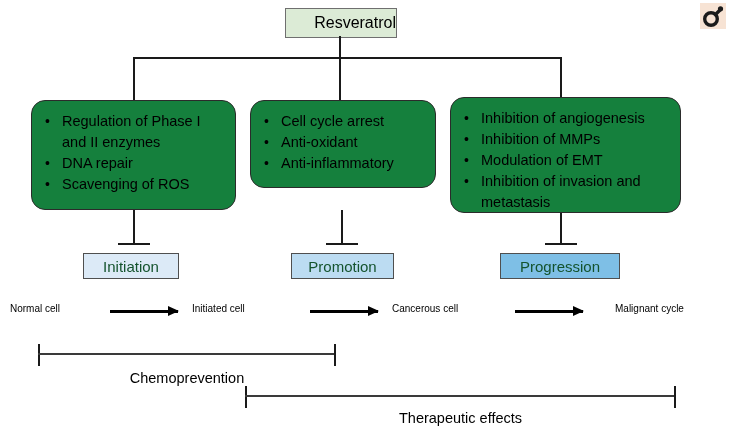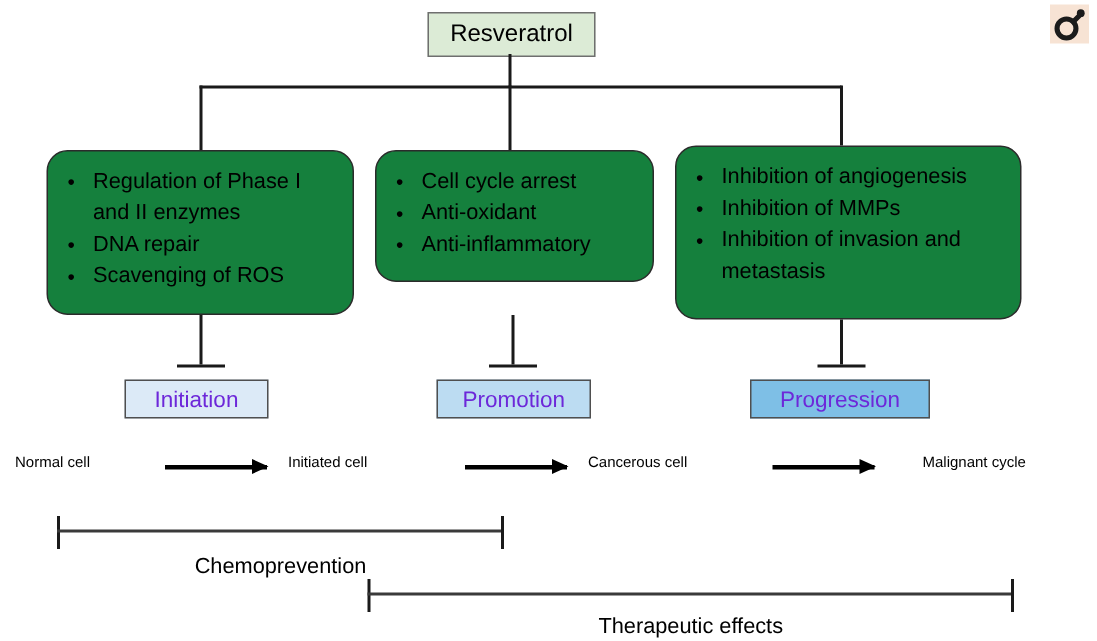--- a/index.html
+++ b/index.html
@@ -32,21 +32,21 @@
   .title-box {
     position: absolute;
     left: 285px;
     top: 8px;
     width: 110px;
     height: 28px;
     border: 1px solid #6f6f6f;
     background: #dcebd6;
     display: flex;
     align-items: center;
-    justify-content: center;
+    justify-content: flex-end;
     font-size: 16px;
     color: #000;
   }
 
   
   .rbox {
     position: absolute;
     border: 1.5px solid #2b2b2b;
     border-radius: 14px;
     background: #15803d;
@@ -80,21 +80,21 @@
 
   
   .stage-box {
     position: absolute;
     height: 26px;
     border: 1px solid #4f4f4f;
     display: flex;
     align-items: center;
     justify-content: center;
     font-size: 15px;
-    color: #6d28d9;
+    color: #14532d;
     box-sizing: border-box;
   }
   #stage-initiation  { left: 83px;  top: 253px; width: 96px;  background: #dceaf7; }
   #stage-promotion   { left: 291px; top: 253px; width: 103px; background: #bcdcf2; }
   #stage-progression { left: 500px; top: 253px; width: 120px; background: #7ebfe6; }
 
   
   .tbar {
     position: absolute;
     background: #1a1a1a;
@@ -197,20 +197,21 @@
       <li>Cell cycle arrest</li>
       <li>Anti-oxidant</li>
       <li>Anti-inflammatory</li>
     </ul>
   </div>
 
   <div class="rbox" id="box-3">
     <ul>
       <li>Inhibition of angiogenesis</li>
       <li>Inhibition of MMPs</li>
+      <li>Modulation of EMT</li>
       <li>Inhibition of invasion and
 metastasis</li>
     </ul>
   </div>
 
   <div class="vline" style="left:133px; top:210px; height:33px;"></div>
   <div class="tbar" style="left:118px; top:243px;"></div>
 
   <div class="vline" style="left:341px; top:210px; height:33px;"></div>
   <div class="tbar" style="left:326px; top:243px;"></div>

